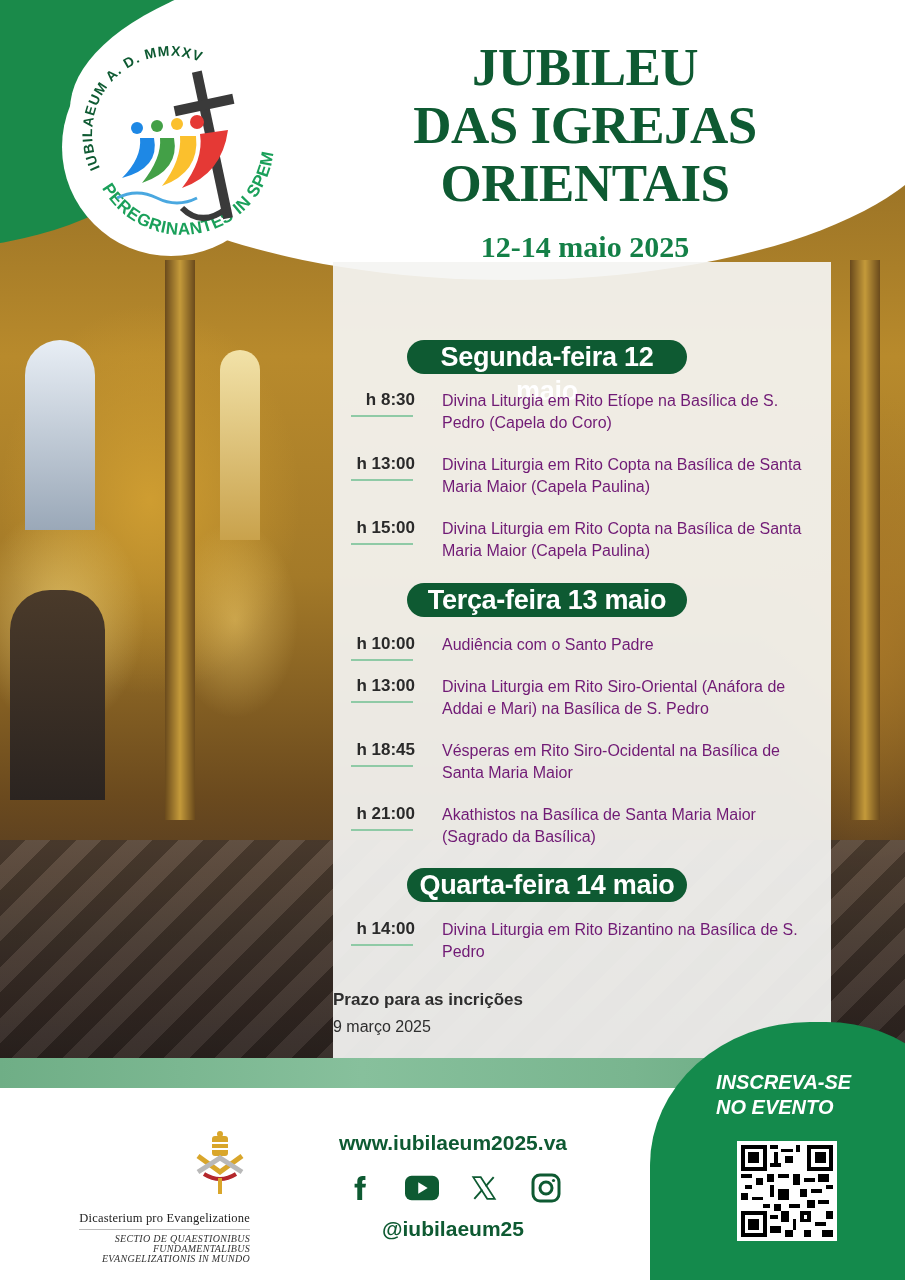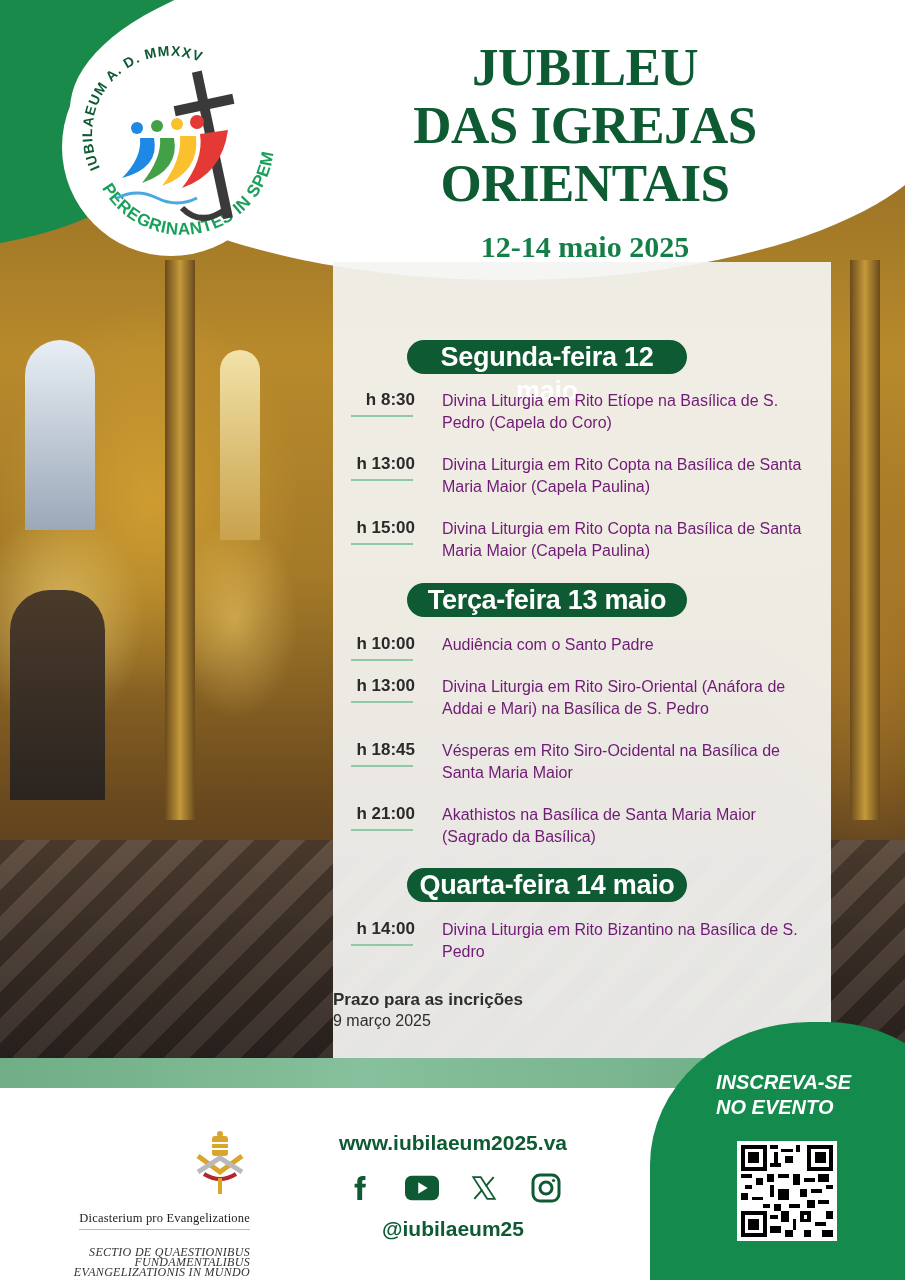--- a/index.html
+++ b/index.html
@@ -76,39 +76,39 @@
   }
   .event .desc {
     position: absolute; left: 109px; width: 380px;
     font-size: 16px; line-height: 22px; color: #701a75;
   }
   .deadline {
     position: absolute; left: 0; top: 728px; width: 415px; text-align: left;
     color: #2e2e2e;
   }
   .deadline .label { font-weight: bold; font-size: 17px; }
-  .deadline .date { font-size: 16px; margin-top: 2px; }
+  .deadline .date { font-size: 16px; margin-top: 8px; }
 
   
   .band {
     position: absolute; left: 0; top: 1058px; width: 905px; height: 30px;
     background: linear-gradient(90deg, #6fae86, #87c09c 40%, #79b58f 70%, #5ea47a);
   }
 
   
   .footer { position: absolute; left: 0; top: 1088px; width: 905px; height: 192px; background: #fff; }
   .dicast { position: absolute; left: 30px; top: 40px; width: 220px; text-align: right; }
   .dicast .coa { width: 60px; height: 70px; margin: 0 auto 6px auto; }
   .dicast .name {
     font-family: "Liberation Serif", serif; font-size: 12.5px; color: #222; letter-spacing: 0.2px;
     border-bottom: 1px solid #bbb; padding-bottom: 3px; display: inline-block;
   }
   .dicast .sub {
-    font-family: "Liberation Serif", serif; font-style: italic; font-size: 12px; color: #333;
-    line-height: 10px; margin-top: 17px; letter-spacing: 0.3px;
+    font-family: "Liberation Serif", serif; font-style: italic; font-size: 10px; color: #333;
+    line-height: 10px; margin-top: 4px; letter-spacing: 0.3px;
   }
   .web { position: absolute; left: 318px; top: 43px; width: 270px; text-align: center; }
   .web .url { color: #0e5a32; font-weight: bold; font-size: 21px; }
   .socials { display: flex; justify-content: center; gap: 28px; margin-top: 16px; height: 34px; align-items: center; }
   .socials span { width: 34px; height: 34px; display: inline-flex; align-items: center; justify-content: center; }
   .web .handle { color: #0e5a32; font-weight: bold; font-size: 21px; margin-top: 12px; }
 
   .cta {
     position: absolute; left: 650px; top: 1022px; width: 320px; height: 340px;
     background: #148a4c; border-radius: 50% 45% 0 0 / 42% 38% 0 0;

